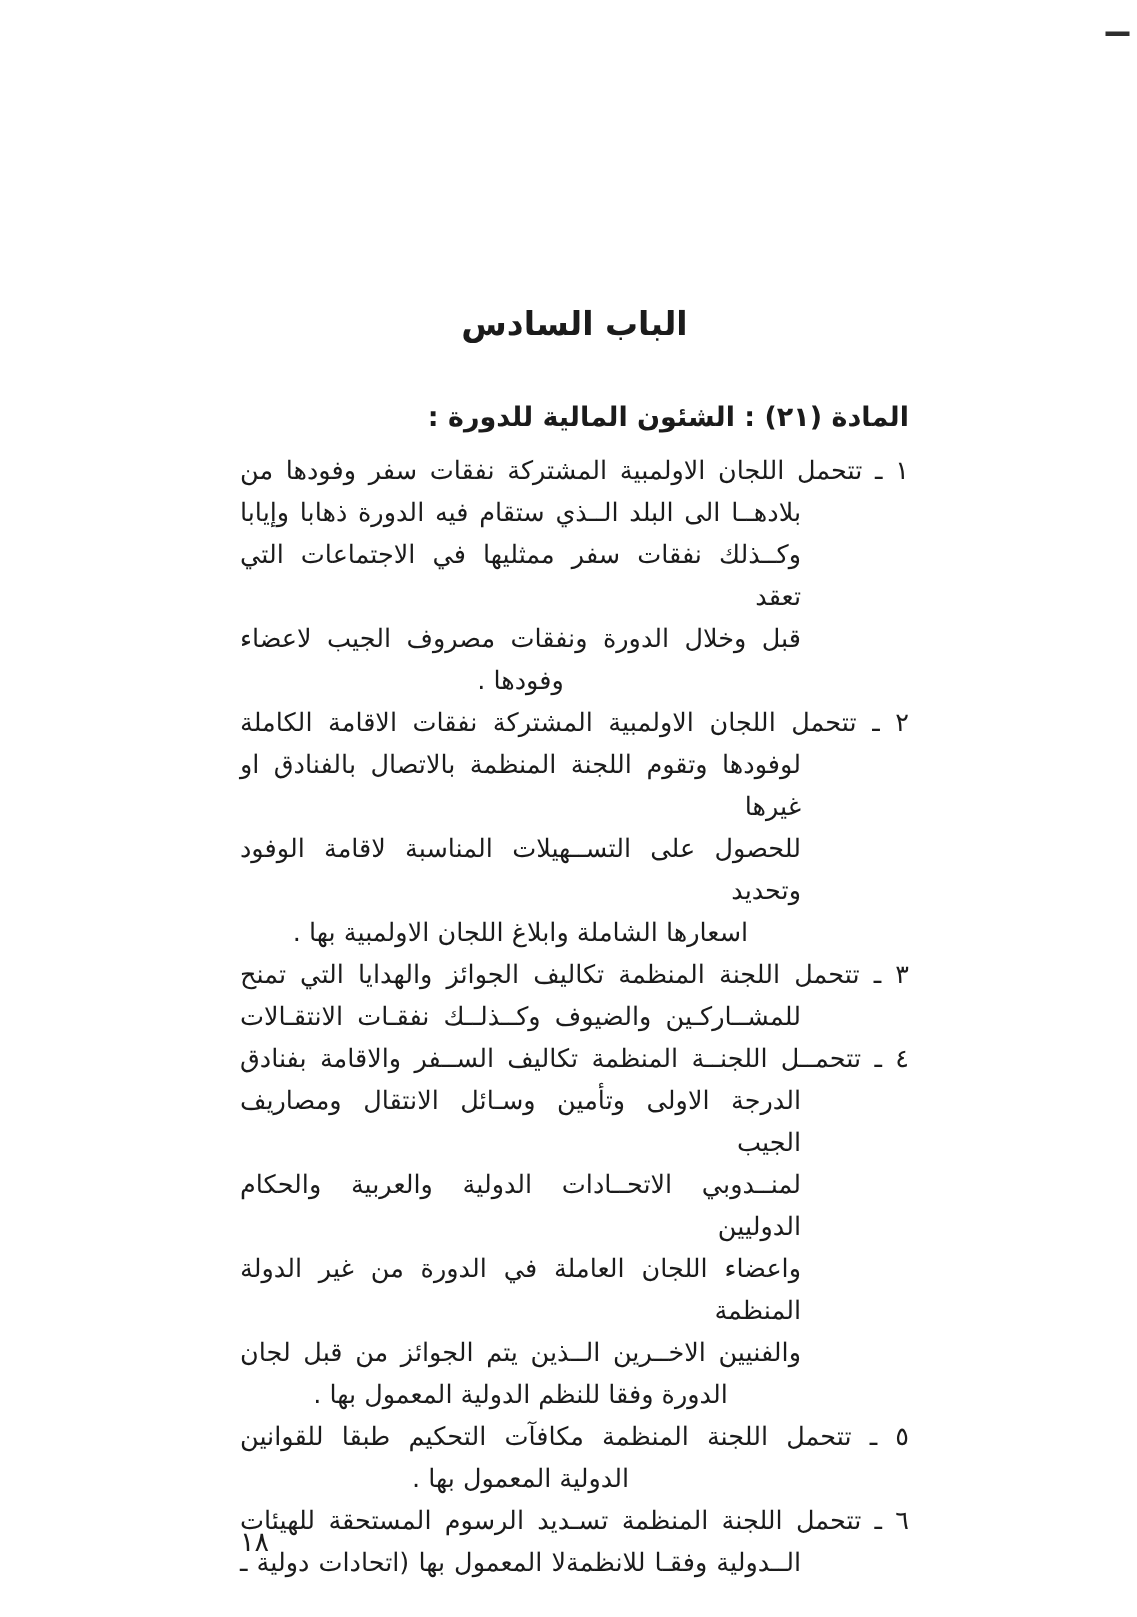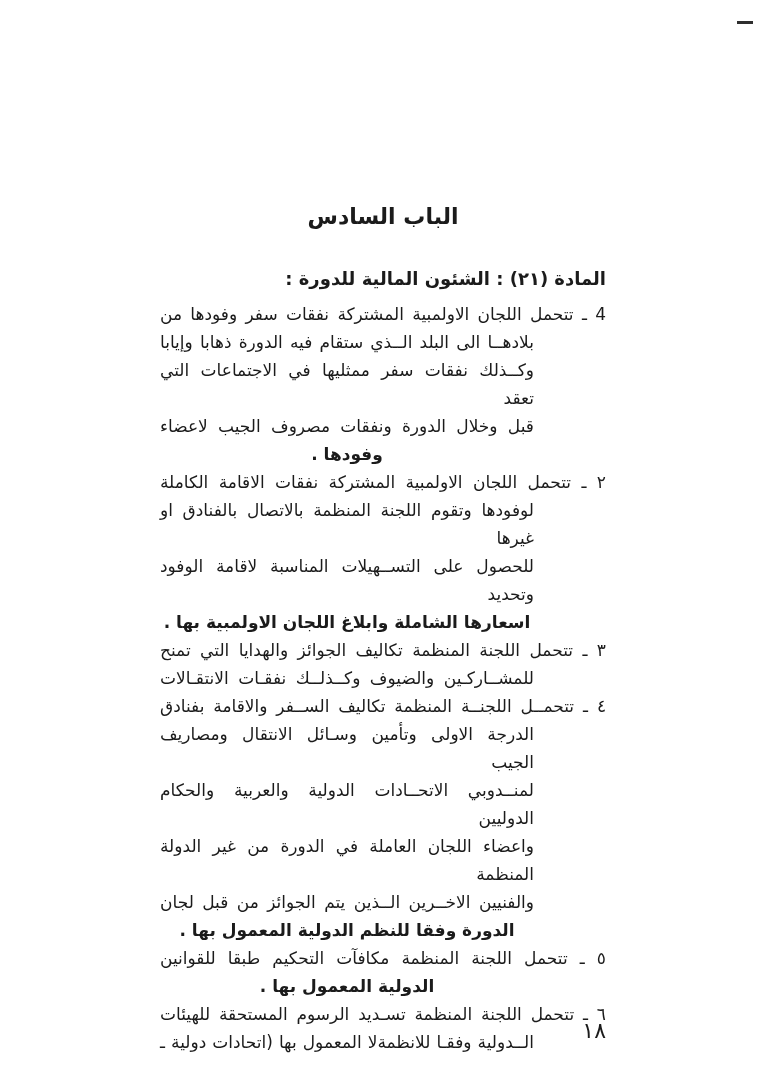--- a/index.html
+++ b/index.html
@@ -61,46 +61,45 @@
     line-height: 28px;
     text-align: justify;
     text-align-last: justify;
   }
   .line.cont {
     padding-right: 72px;
   }
   .line.last {
     text-align: center;
     text-align-last: center;
-    font-weight: bold;
   }
   .num {
     white-space: nowrap;
   }
   .page-number {
     position: absolute;
     top: 1018px;
     left: 0;
     right: 0;
-    text-align: right;
-    font-size: 22px;
+    text-align: left;
+    font-size: 18px;
     letter-spacing: 2px;
   }
 </style>
 </head>
 <body>
 
 <div class="corner-mark"></div>
 
 <div class="content" lang="ar" dir="rtl">
   <h1 class="title">الباب السادس</h1>
   <h2 class="heading">المادة (٢١) : الشئون المالية للدورة :</h2>
   <div class="items" id="items">
       <div class="item">
-        <div class="line first"><span class="num">4 ـ</span> <span>تتحمل اللجان الاولمبية المشتركة نفقات سفر وفودها من</span></div>
+        <div class="line first"><span class="num">١ ـ</span> <span>تتحمل اللجان الاولمبية المشتركة نفقات سفر وفودها من</span></div>
         <div class="line cont">بلادهــا الى البلد الــذي ستقام فيه الدورة ذهابا وإيابا</div>
         <div class="line cont">وكــذلك نفقات سفر ممثليها في الاجتماعات التي تعقد</div>
         <div class="line cont">قبل وخلال الدورة ونفقات مصروف الجيب لاعضاء</div>
         <div class="line cont last">وفودها .</div>
       </div>
       <div class="item">
         <div class="line first"><span class="num">٢ ـ</span> <span>تتحمل اللجان الاولمبية المشتركة نفقات الاقامة الكاملة</span></div>
         <div class="line cont">لوفودها وتقوم اللجنة المنظمة بالاتصال بالفنادق او غيرها</div>
         <div class="line cont">للحصول على التســهيلات المناسبة لاقامة الوفود وتحديد</div>
         <div class="line cont last">اسعارها الشاملة وابلاغ اللجان الاولمبية بها .</div>

